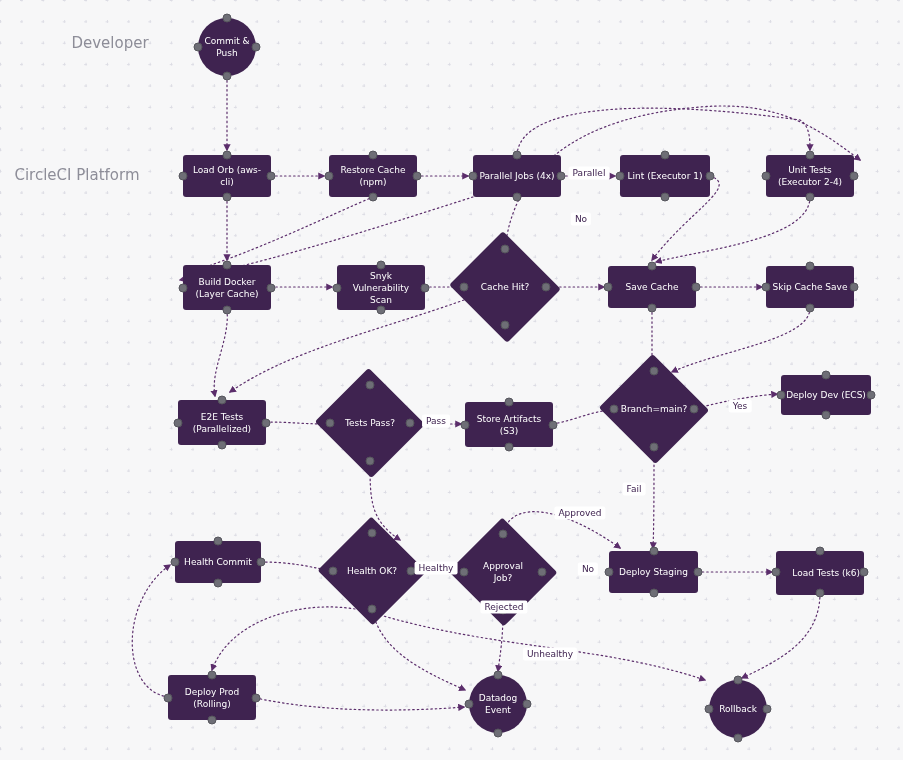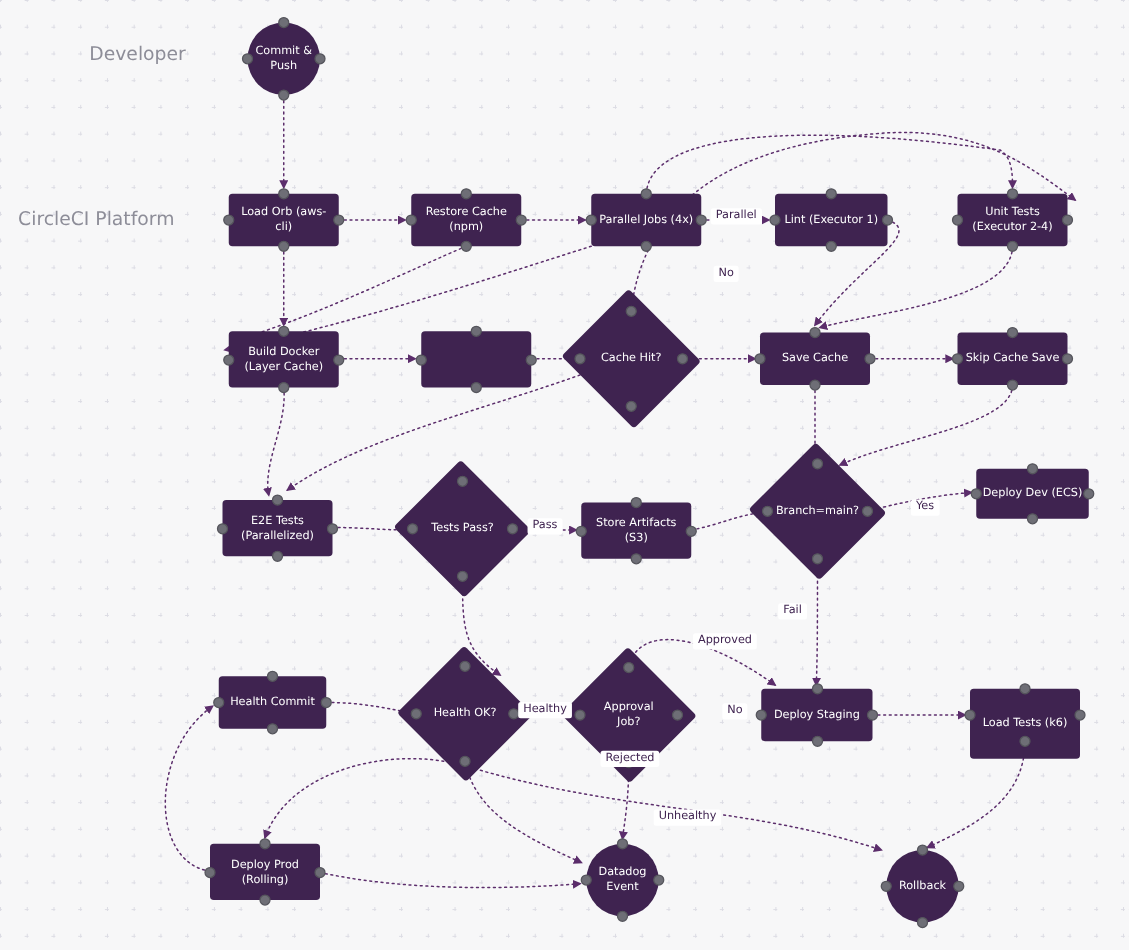--- a/index.html
+++ b/index.html
@@ -167,20 +167,22 @@
       </div>
       <div class="node rect" style="left: 183px; top: 265px; width: 88px; height: 45px;">
         <span class="lbl">Build Docker
 (Layer Cache)</span>
         <div class="handle" style="left: 44px; top: 0px;"></div>
         <div class="handle" style="left: 88px; top: 22.5px;"></div>
         <div class="handle" style="left: 44px; top: 45px;"></div>
         <div class="handle" style="left: 0px; top: 22.5px;"></div>
       </div>
       <div class="node rect" style="left: 337px; top: 265px; width: 88px; height: 45px;">
+        <span class="lbl">Snyk Vulnerability
+Scan</span>
         <div class="handle" style="left: 44px; top: 0px;"></div>
         <div class="handle" style="left: 88px; top: 22.5px;"></div>
         <div class="handle" style="left: 44px; top: 45px;"></div>
         <div class="handle" style="left: 0px; top: 22.5px;"></div>
       </div>
       <div class="node diamond" style="left: 464px; top: 249px; width: 82px; height: 76px;">
         <div class="dia-shape"></div>
         <span class="lbl">Cache Hit?</span>
         <div class="handle" style="left: 41px; top: 0px;"></div>
         <div class="handle" style="left: 82px; top: 38px;"></div>
@@ -264,21 +266,21 @@
         <div class="handle" style="left: 39px; top: 76px;"></div>
         <div class="handle" style="left: 0px; top: 38px;"></div>
       </div>
       <div class="node rect" style="left: 609px; top: 551px; width: 89px; height: 42px;">
         <span class="lbl">Deploy Staging</span>
         <div class="handle" style="left: 44.5px; top: 0px;"></div>
         <div class="handle" style="left: 89px; top: 21px;"></div>
         <div class="handle" style="left: 44.5px; top: 42px;"></div>
         <div class="handle" style="left: 0px; top: 21px;"></div>
       </div>
-      <div class="node rect" style="left: 776px; top: 551px; width: 88px; height: 56px;">
+      <div class="node rect" style="left: 776px; top: 551px; width: 88px; height: 44px; justify-content: flex-end;">
         <span class="lbl">Load Tests (k6)</span>
         <div class="handle" style="left: 44px; top: 0px;"></div>
         <div class="handle" style="left: 88px; top: 21px;"></div>
         <div class="handle" style="left: 44px; top: 42px;"></div>
         <div class="handle" style="left: 0px; top: 21px;"></div>
       </div>
       <div class="node rect" style="left: 168px; top: 675px; width: 88px; height: 45px;">
         <span class="lbl">Deploy Prod
 (Rolling)</span>
         <div class="handle" style="left: 44px; top: 0px;"></div>

